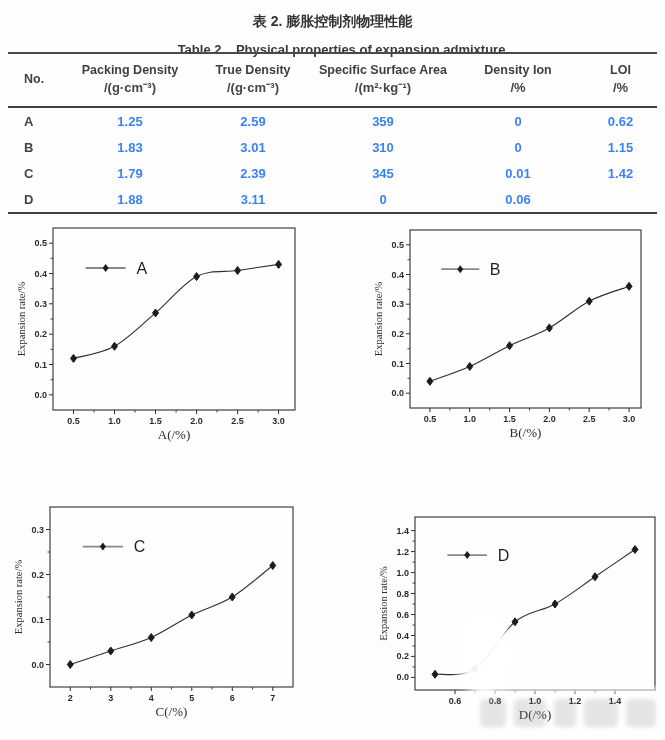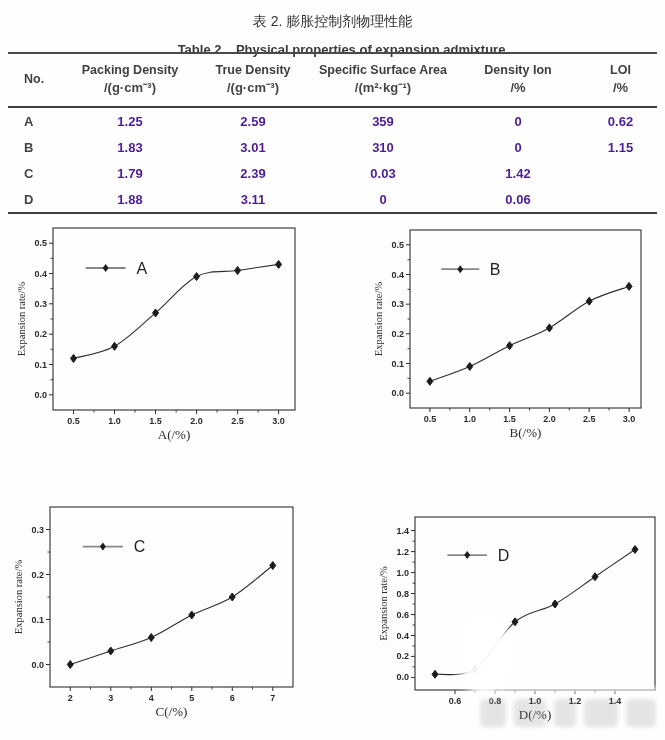--- a/index.html
+++ b/index.html
@@ -3,21 +3,21 @@
 <meta charset="utf-8">
 <style>
   html,body{margin:0;padding:0;}
   body{
     width:665px;height:740px;position:relative;overflow:hidden;
     background:#fefefe;color:#3d3d3d;
     font-family:"Liberation Sans", sans-serif;
   }
   .title-zh{
     position:absolute;top:4px;left:0;width:665px;text-align:center;
-    font-size:14px;font-weight:400;color:#323232;
+    font-size:14px;font-weight:700;color:#323232;
   }
   .title-en{
     position:absolute;top:31px;left:0;width:665px;text-align:center;
     font-size:13px;color:#3a3a3a;white-space:pre;padding-left:9px;
   }
   .datatable{
     position:absolute;left:8px;top:52px;width:649px;
     border-top:2px solid #4a4a4a;border-bottom:2px solid #404040;
     background:transparent;
     font-weight:bold;
@@ -29,21 +29,21 @@
   .thead .hcell{
     display:flex;flex-direction:column;align-items:center;justify-content:center;
     gap:3px;font-size:12.5px;color:#3f3f3f;line-height:1.1;
   }
   .thead .hcell.first{align-items:flex-start;padding-left:16px;}
   .thead .unit{font-size:13px;color:#454545;}
   .trow{
     display:grid;grid-template-columns:60px 124px 122px 138px 132px 73px;
     height:26px;align-items:center;
   }
-  .trow .cell{text-align:center;font-size:13px;color:#4c1d95;}
+  .trow .cell{text-align:center;font-size:13px;color:#3b82f6;}
   .trow .cell.first{text-align:left;padding-left:16px;color:#444;}
   figure.chart{position:absolute;margin:0;padding:0;}
   figure.chart svg{display:block;}
   .smudge{
     position:absolute;left:458px;top:614px;width:54px;height:84px;
     background:rgba(255,255,255,0.94);border-radius:50%;
     filter:blur(5px);pointer-events:none;
   }
   .axis-fade{
     position:absolute;left:500px;top:686px;width:156px;height:7px;
@@ -102,21 +102,22 @@
         <div class="cell">1.83</div>
         <div class="cell">3.01</div>
         <div class="cell">310</div>
         <div class="cell">0</div>
         <div class="cell">1.15</div>
       </div>
       <div class="trow">
         <div class="cell first">C</div>
         <div class="cell">1.79</div>
         <div class="cell">2.39</div>
-        <div class="cell">0.03</div>
+        <div class="cell">345</div>
+        <div class="cell">0.01</div>
         <div class="cell">1.42</div>
       </div>
       <div class="trow">
         <div class="cell first">D</div>
         <div class="cell">1.88</div>
         <div class="cell">3.11</div>
         <div class="cell">0</div>
         <div class="cell">0.06</div>
       </div>
     </div>

